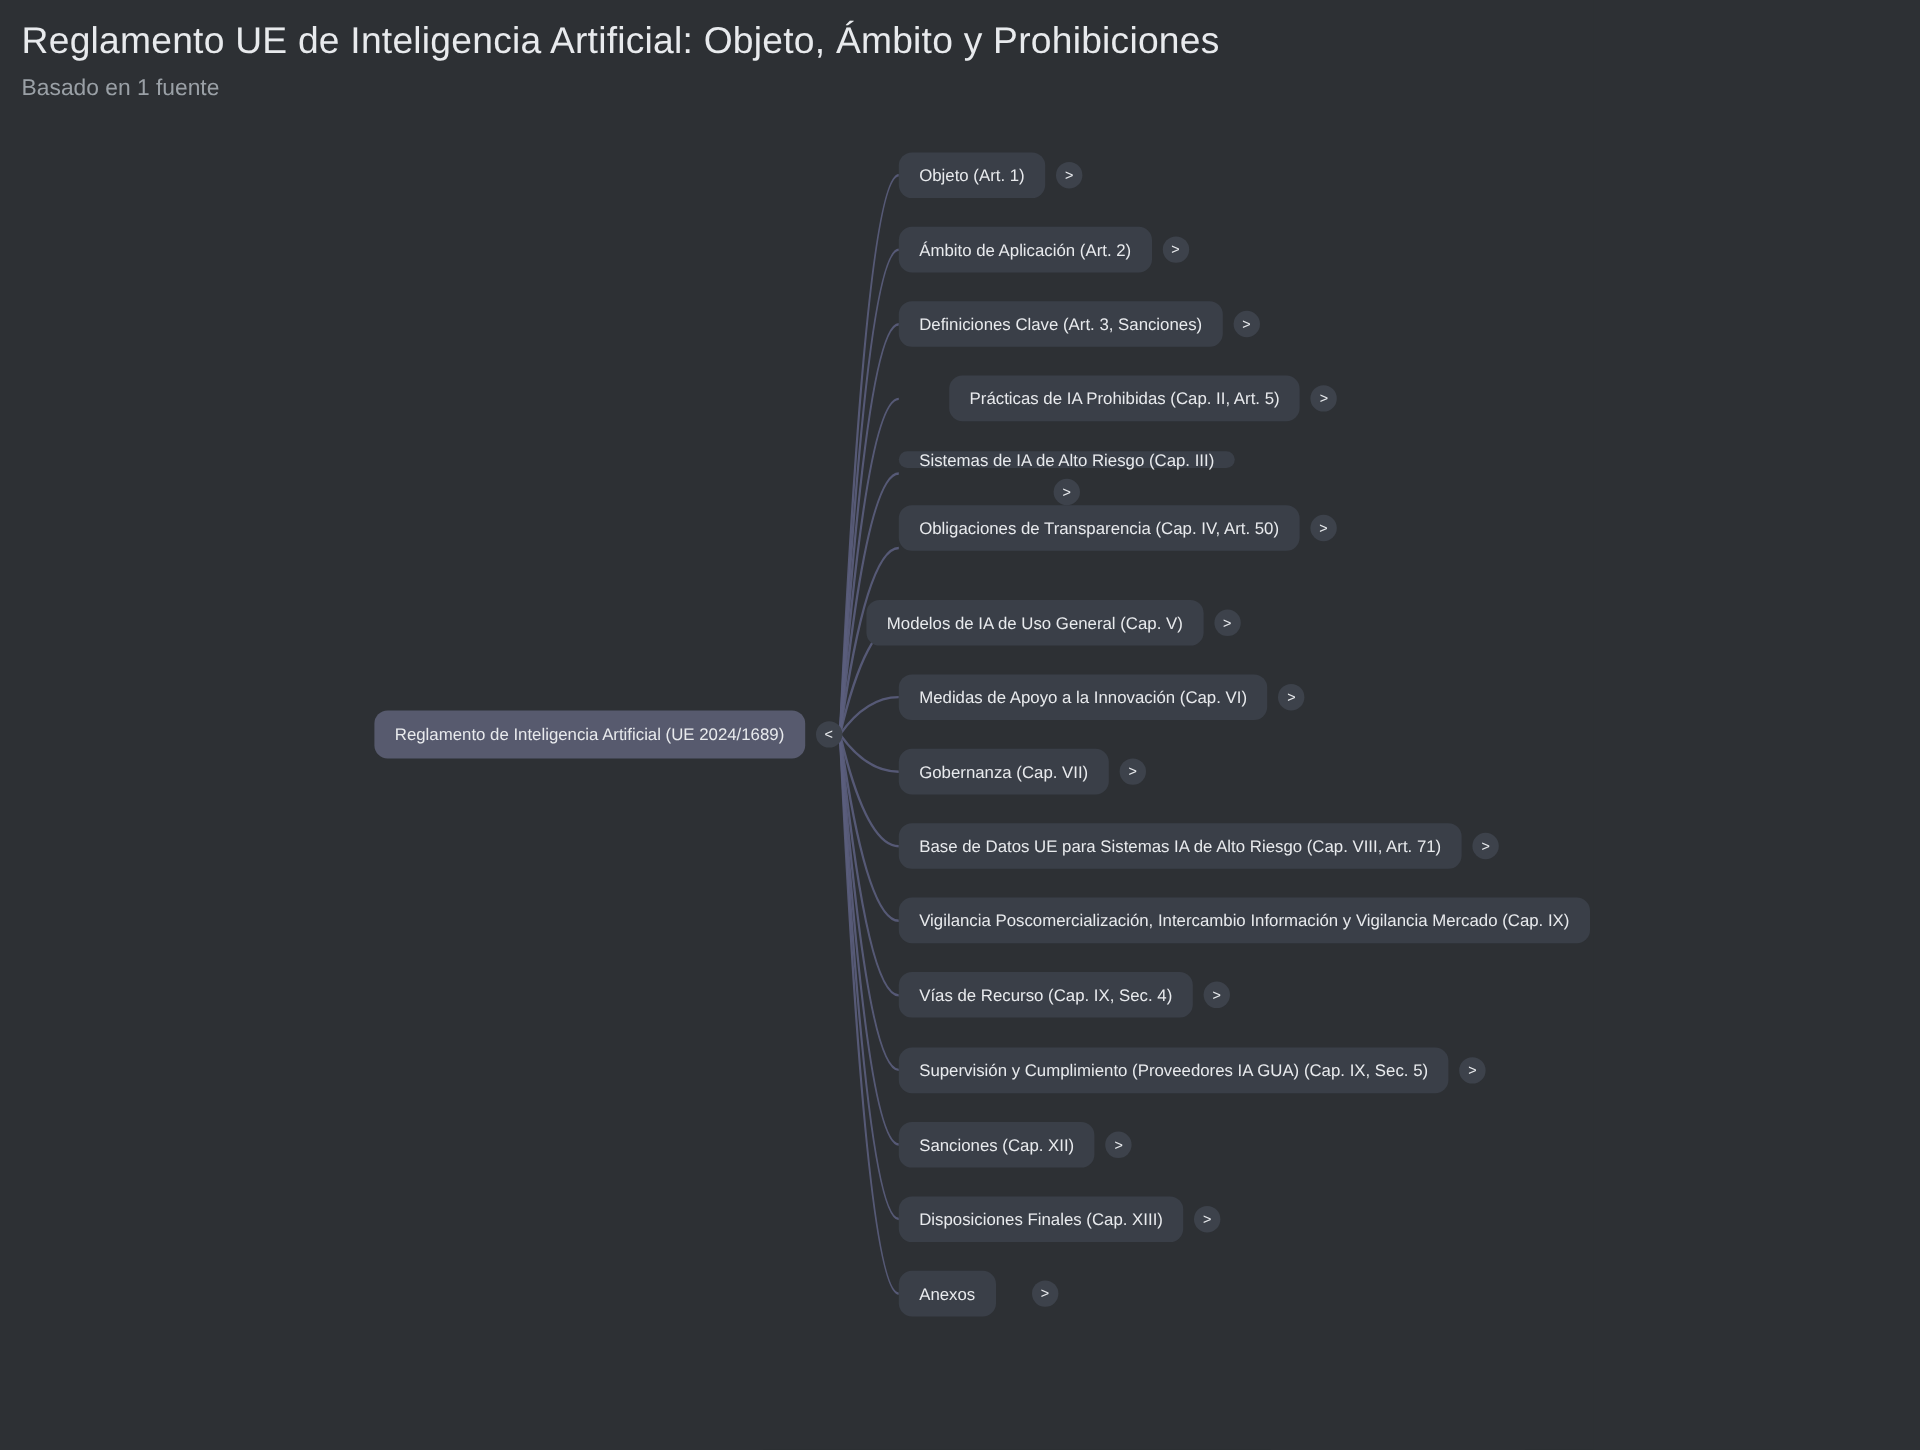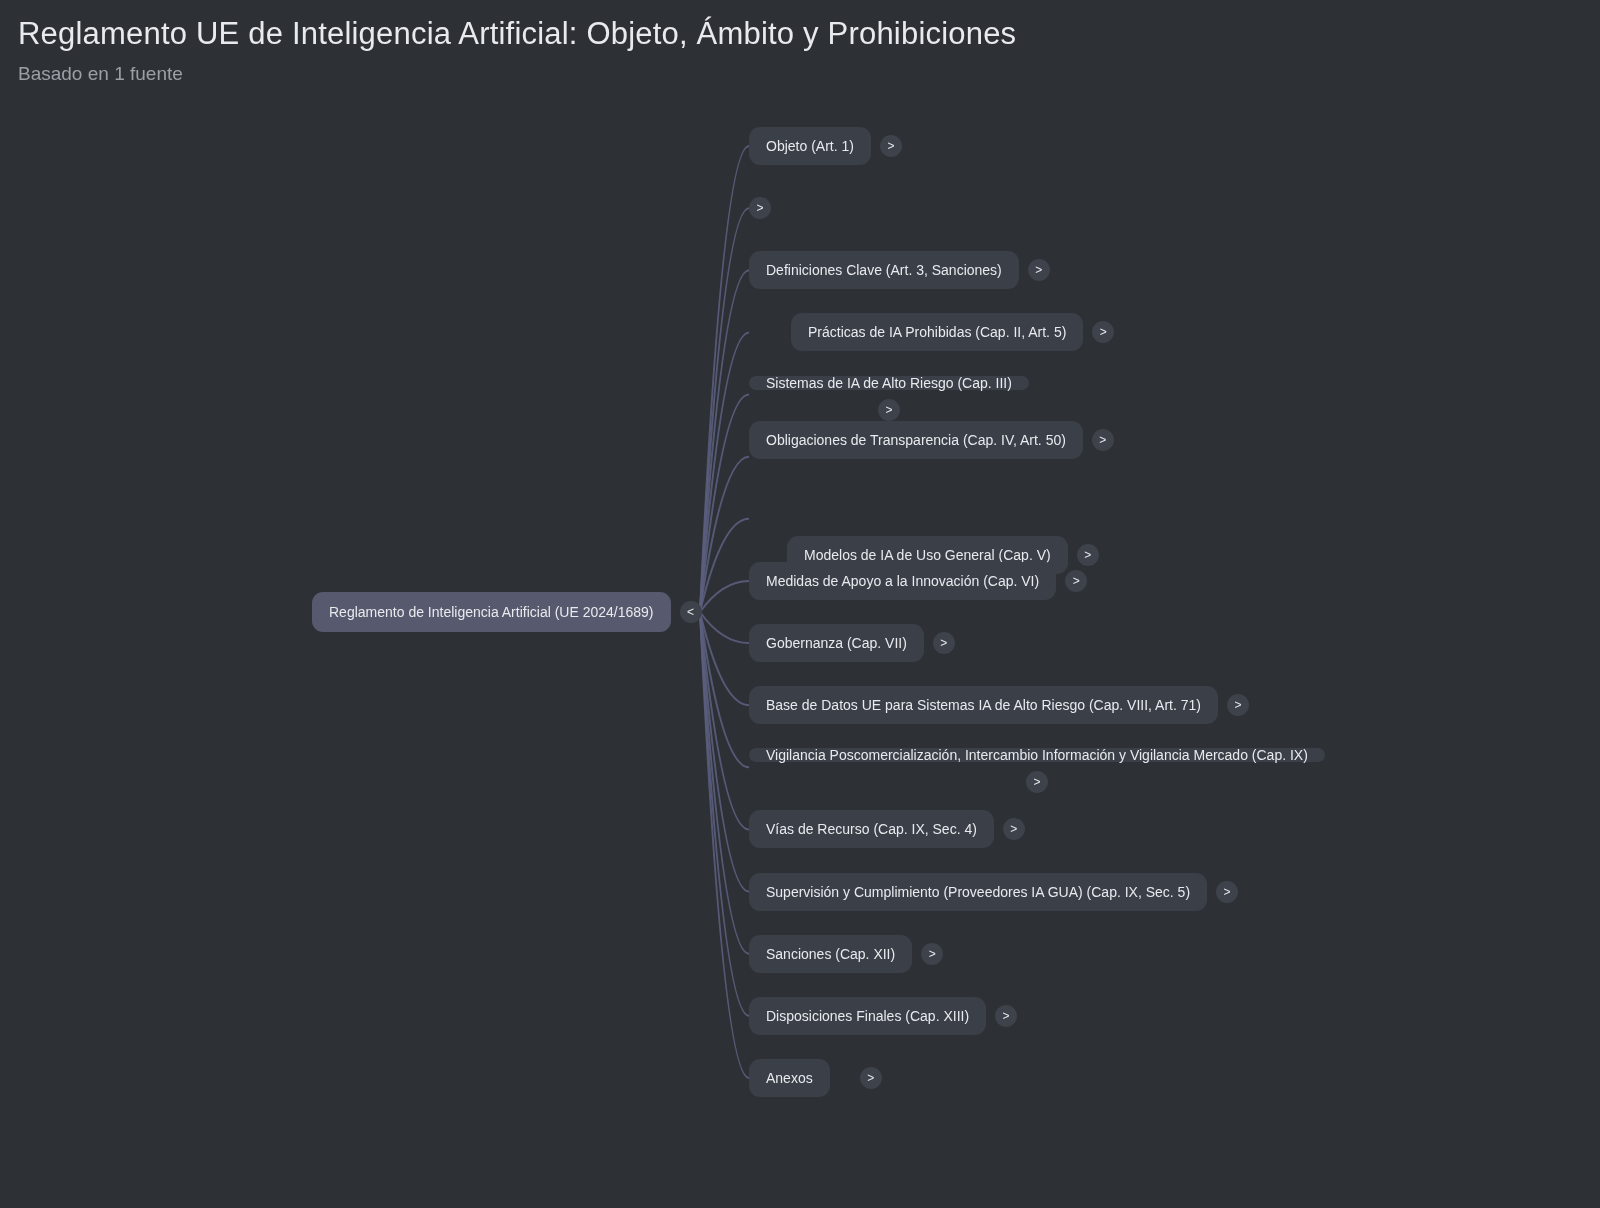--- a/index.html
+++ b/index.html
@@ -75,55 +75,56 @@
     <div class="pill root">Reglamento de Inteligencia Artificial (UE 2024/1689)</div>
     <button class="circle">&lt;</button>
   </div>
 
   <div id="child-rows">
       <div class="row" style="left: 749px; top: 127px;">
         <div class="pill">Objeto (Art. 1)</div>
         <button class="circle">&gt;</button>
       </div>
       <div class="row" style="left: 749px; top: 189.133px;">
+        <div class="pill">Ámbito de Aplicación (Art. 2)</div>
         <button class="circle">&gt;</button>
       </div>
       <div class="row" style="left: 749px; top: 251.267px;">
         <div class="pill">Definiciones Clave (Art. 3, Sanciones)</div>
         <button class="circle">&gt;</button>
       </div>
       <div class="row" style="left: 791px; top: 313.4px;">
         <div class="pill">Prácticas de IA Prohibidas (Cap. II, Art. 5)</div>
         <button class="circle">&gt;</button>
       </div>
       <div class="row" style="left: 749px; top: 375.533px; flex-direction: column;">
         <div class="pill">Sistemas de IA de Alto Riesgo (Cap. III)</div>
         <button class="circle">&gt;</button>
       </div>
       <div class="row" style="left: 749px; top: 421px;">
         <div class="pill">Obligaciones de Transparencia (Cap. IV, Art. 50)</div>
         <button class="circle">&gt;</button>
       </div>
-      <div class="row" style="left: 787px; top: 499.8px; margin-top: 36px;">
+      <div class="row" style="left: 722px; top: 499.8px;">
         <div class="pill">Modelos de IA de Uso General (Cap. V)</div>
         <button class="circle">&gt;</button>
       </div>
       <div class="row" style="left: 749px; top: 561.933px;">
         <div class="pill">Medidas de Apoyo a la Innovación (Cap. VI)</div>
         <button class="circle">&gt;</button>
       </div>
       <div class="row" style="left: 749px; top: 624.067px;">
         <div class="pill">Gobernanza (Cap. VII)</div>
         <button class="circle">&gt;</button>
       </div>
       <div class="row" style="left: 749px; top: 686.2px;">
         <div class="pill">Base de Datos UE para Sistemas IA de Alto Riesgo (Cap. VIII, Art. 71)</div>
         <button class="circle">&gt;</button>
       </div>
-      <div class="row" style="left: 749px; top: 748.333px; flex-direction: column;">
+      <div class="row" style="left: 749px; top: 748.333px;">
         <div class="pill">Vigilancia Poscomercialización, Intercambio Información y Vigilancia Mercado (Cap. IX)</div>
         <button class="circle">&gt;</button>
       </div>
       <div class="row" style="left: 749px; top: 810.467px;">
         <div class="pill">Vías de Recurso (Cap. IX, Sec. 4)</div>
         <button class="circle">&gt;</button>
       </div>
       <div class="row" style="left: 749px; top: 872.6px;">
         <div class="pill">Supervisión y Cumplimiento (Proveedores IA GUA) (Cap. IX, Sec. 5)</div>
         <button class="circle">&gt;</button>

